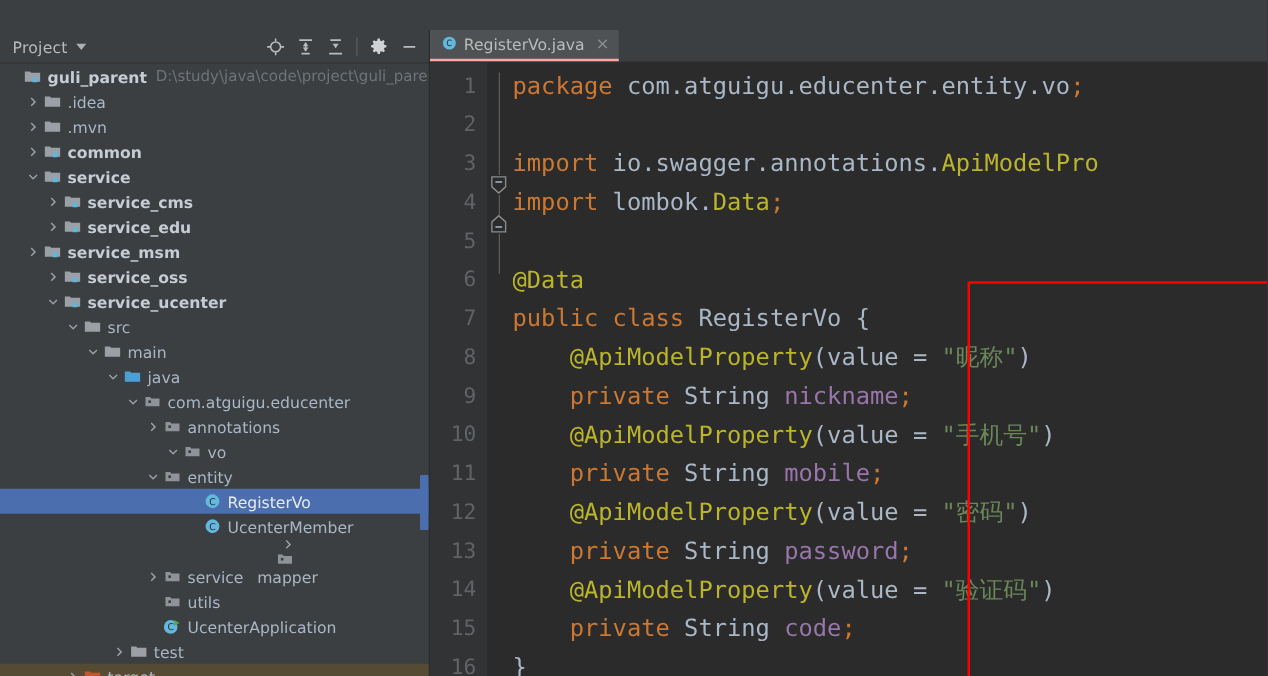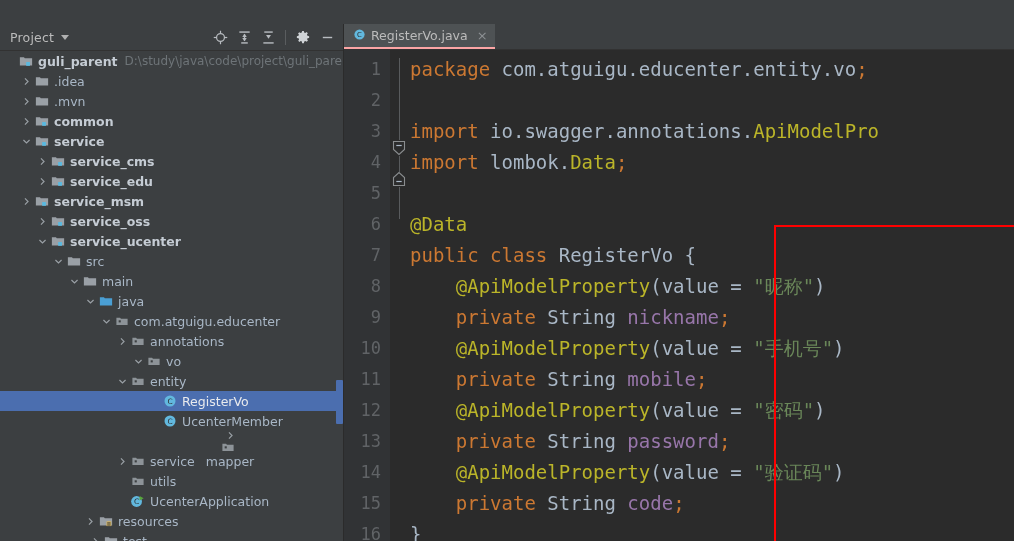--- a/index.html
+++ b/index.html
@@ -556,37 +556,20 @@
           <div class="row" style="padding-left: 116px;">
             <span class="arrow"></span>
             <span class="icon">
               <svg width="15" height="15" viewBox="0 0 16 16">
                 <circle cx="7" cy="8" r="5.8" fill="#62b8de"></circle>
                 <text x="7" y="11" font-size="8" text-anchor="middle" fill="#2b2b2b" font-family="DejaVu Sans, sans-serif">C</text>
                 <polygon points="10.2,2.2 14.6,4.6 10.2,7" fill="#58a63c"></polygon>
               </svg>
             </span>
             <span class="label">UcenterApplication</span>
-          </div>
-          <div class="row" style="padding-left: 84px;">
-            <span class="arrow">
-              <svg width="9" height="9" viewBox="0 0 10 10">
-                <polyline points="3.3,1.6 6.7,5 3.3,8.4" fill="none" stroke="#9aa0a6" stroke-width="1.3"></polyline>
-              </svg>
-            </span>
-            <span class="icon">
-              <svg width="14" height="14" viewBox="0 0 16 16">
-                <path d="M1 3.6h4.6l1.1 1.3H15v8.1H1z" fill="#9aa0a6"></path>
-                <rect x="8.6" y="8.4" width="5.4" height="5.4" fill="#d8b45a"></rect>
-                <line x1="9.4" y1="10" x2="13.2" y2="10" stroke="#3c3f41" stroke-width="0.9"></line>
-                <line x1="9.4" y1="11.4" x2="13.2" y2="11.4" stroke="#3c3f41" stroke-width="0.9"></line>
-                <line x1="9.4" y1="12.8" x2="13.2" y2="12.8" stroke="#3c3f41" stroke-width="0.9"></line>
-              </svg>
-            </span>
-            <span class="label">resources</span>
           </div>
           <div class="row" style="padding-left: 89px;">
             <span class="arrow">
               <svg width="9" height="9" viewBox="0 0 10 10">
                 <polyline points="3.3,1.6 6.7,5 3.3,8.4" fill="none" stroke="#9aa0a6" stroke-width="1.3"></polyline>
               </svg>
             </span>
             <span class="icon">
               <svg width="14" height="14" viewBox="0 0 16 16">
                 <path d="M1 3.6h4.6l1.1 1.3H15v8.1H1z" fill="#9aa0a6"></path>

